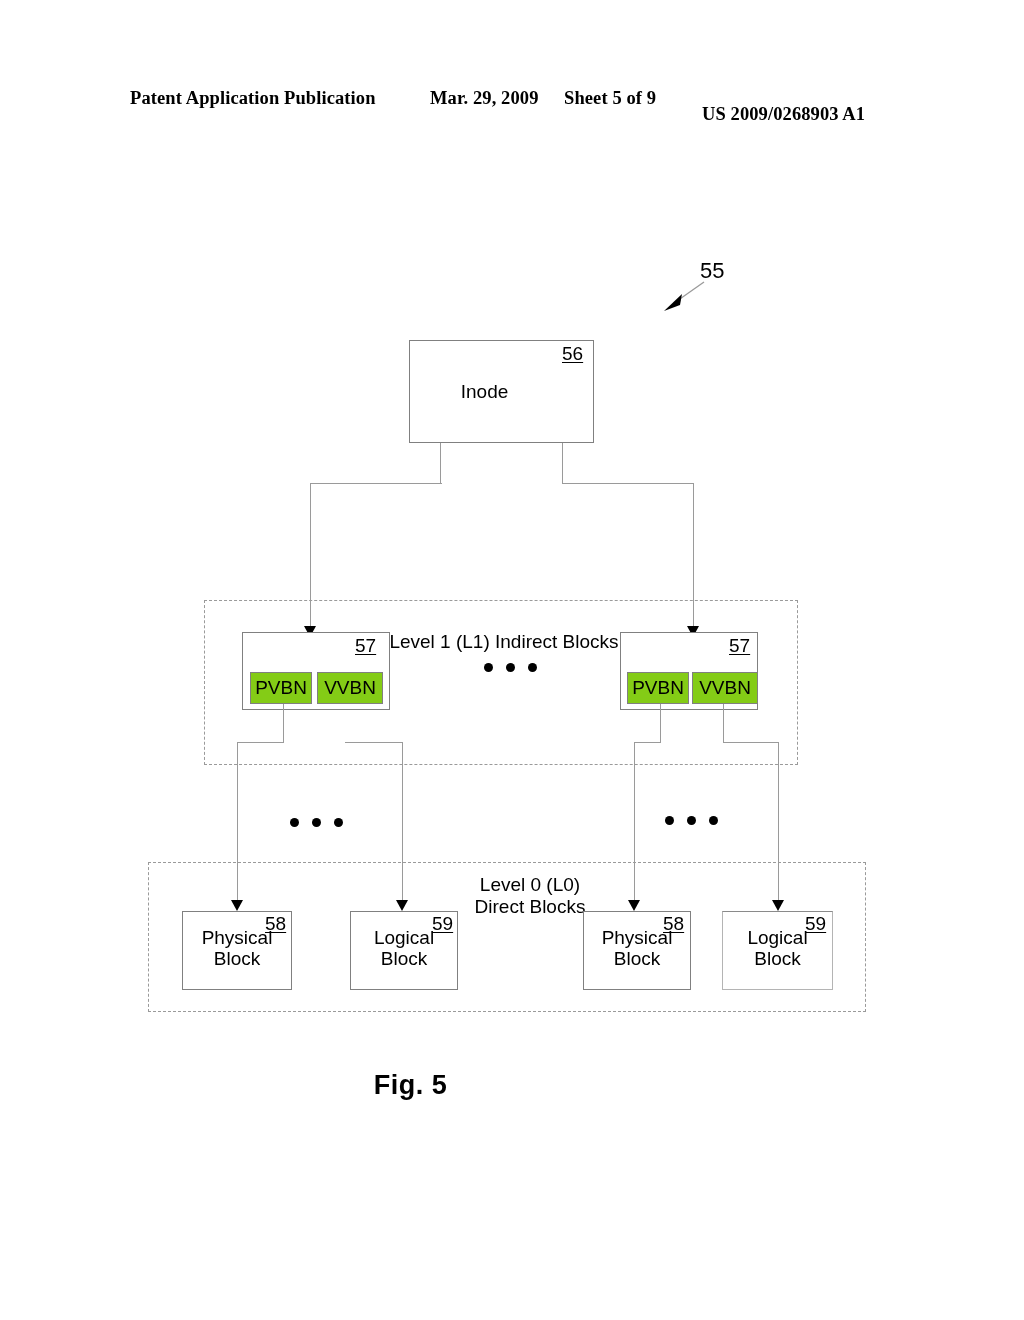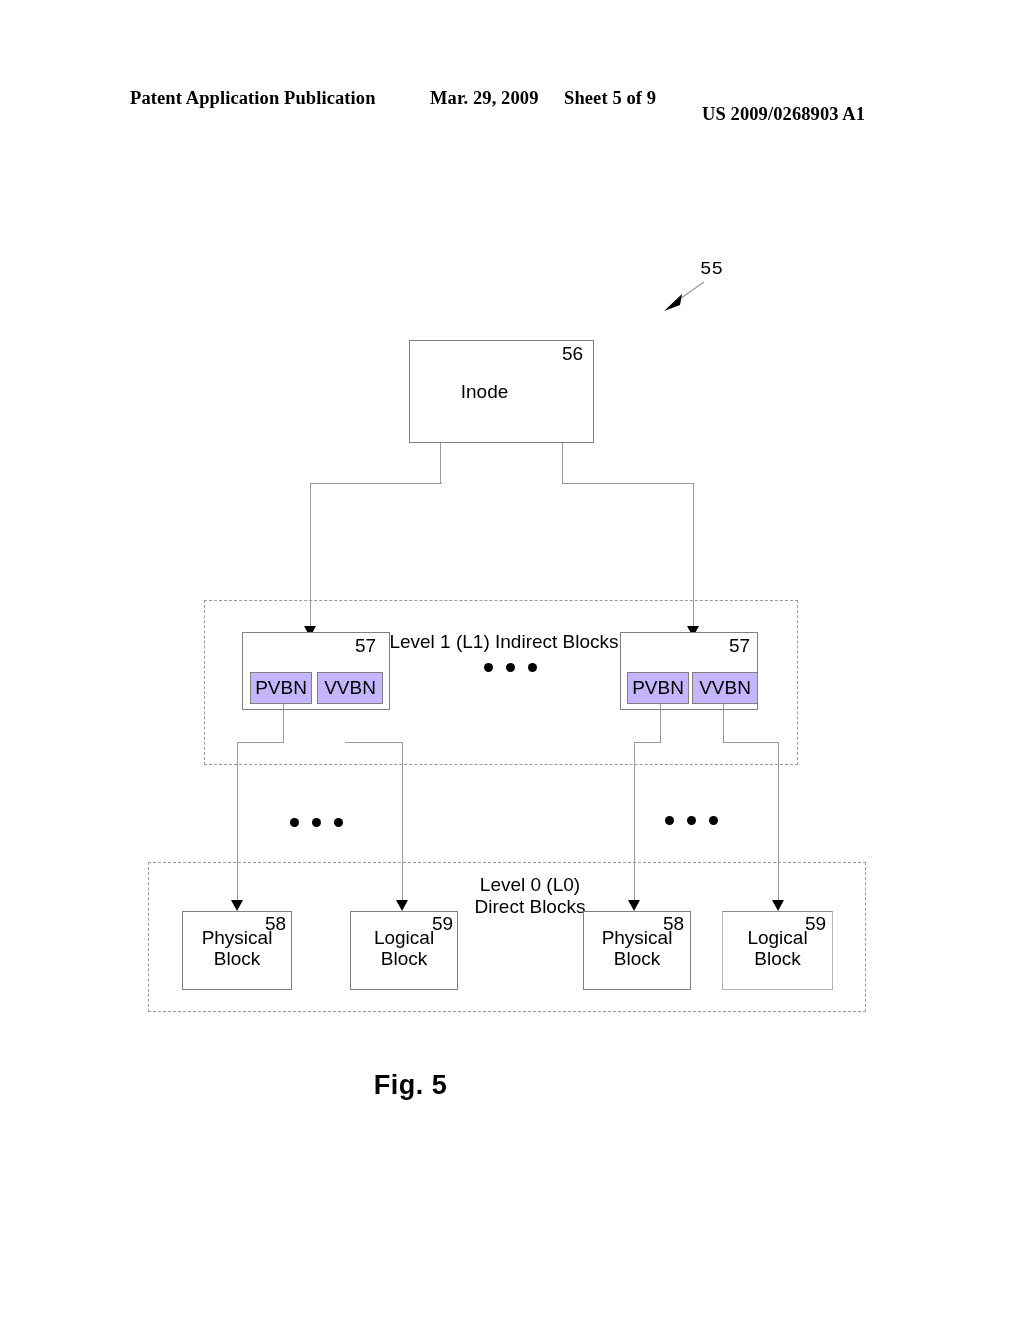--- a/index.html
+++ b/index.html
@@ -43,32 +43,33 @@
   }
   .dashed-box {
     position: absolute;
     border: 1.5px dashed #9a9a9a;
     background: transparent;
     box-sizing: border-box;
   }
   .inner-box {
     position: absolute;
     border: 1.5px solid #808080;
-    background: #c4b5fd;
+    background: #84cc16;
     box-sizing: border-box;
     display: flex;
     align-items: center;
     justify-content: center;
     font-size: 19px;
     color: #000;
   }
   .ref-num {
     position: absolute;
     font-size: 19px;
     color: #000;
+    text-decoration: underline;
     text-underline-offset: 2px;
     line-height: 1;
     white-space: nowrap;
   }
   .box-label {
     position: absolute;
     font-size: 19px;
     line-height: 21px;
     color: #000;
     text-align: center;
@@ -121,22 +122,21 @@
     text-align: center;
     font-family: "Liberation Sans", sans-serif;
     font-weight: bold;
     font-size: 27px;
     letter-spacing: 0.5px;
   }
   #ref-55 {
     position: absolute;
     left: 700px;
     top: 258px;
-    font-size: 19px;
-    font-family: Liberation Mono, monospace;
+    font-size: 22px;
   }
   #ref-55-arrow { position: absolute; left: 660px; top: 280px; }
 </style>
 </head>
 <body>
 
 <div id="patent-header">
   <span class="hdr-pub">Patent Application Publication</span>
   <span class="hdr-date">Mar. 29, 2009</span>
   <span class="hdr-sheet">Sheet 5 of 9</span>

